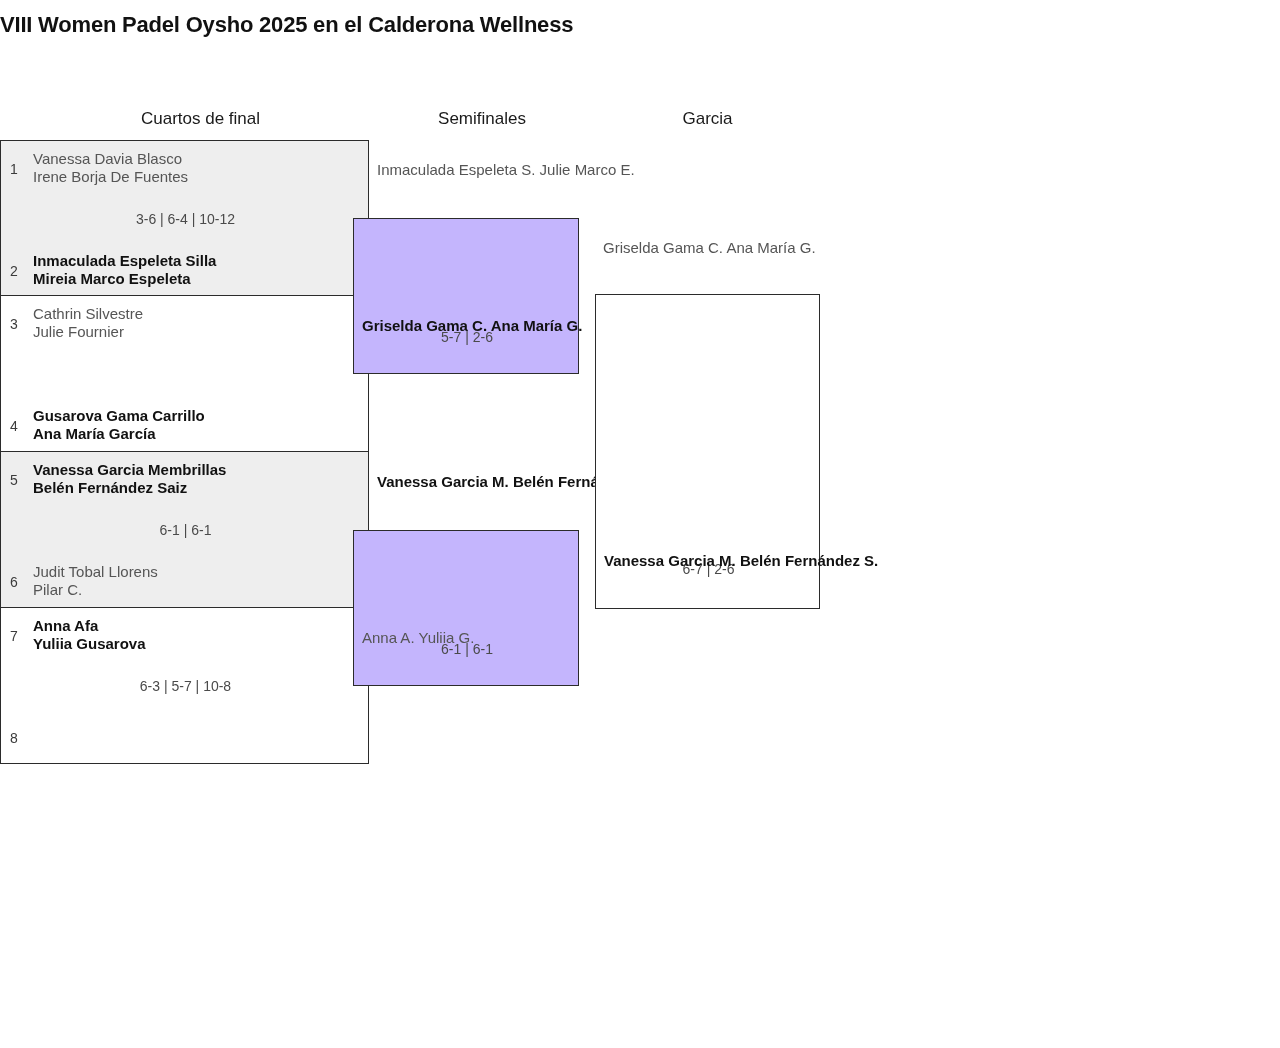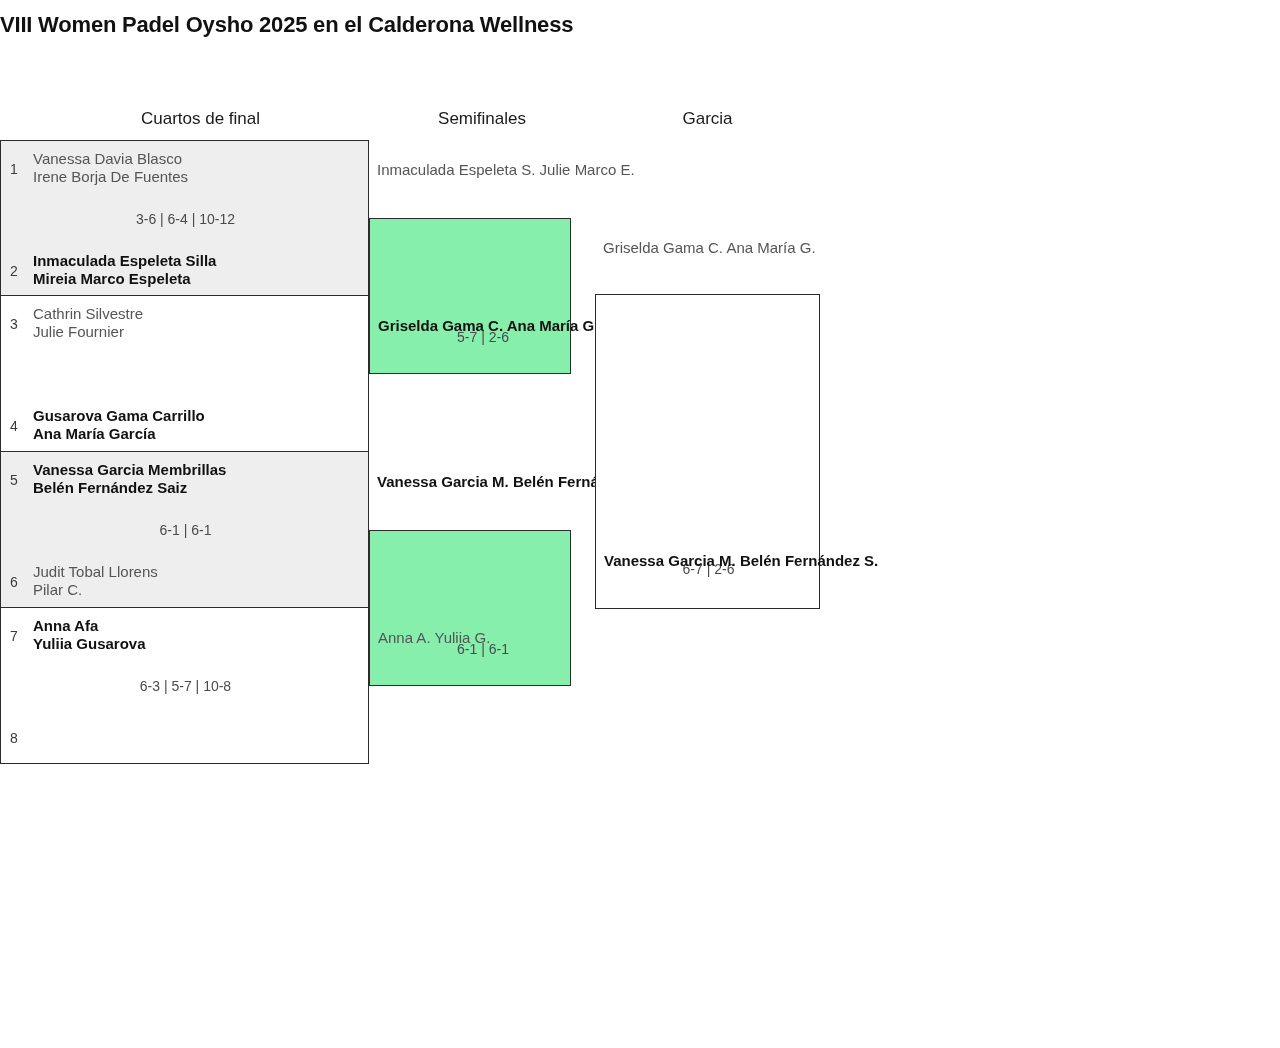--- a/index.html
+++ b/index.html
@@ -112,26 +112,26 @@
     width: 369px;
     top: 70px;
     text-align: center;
     font-size: 14px;
     color: #4a4a4a;
   }
 
   
   .sf-box {
     position: absolute;
-    left: 369px;
-    width: 202px;
+    left: 353px;
+    width: 226px;
     height: 156px;
     box-sizing: border-box;
     border: 1px solid #2b2b2b;
-    background: #86efac;
+    background: #c4b5fd;
   }
   #sf1 { top: 78px;  }
   #sf2 { top: 390px; }
 
   .sf-name-top {
     position: absolute;
     left: 377px;
     width: 215px;
     font-size: 15px;
     line-height: 18px;

